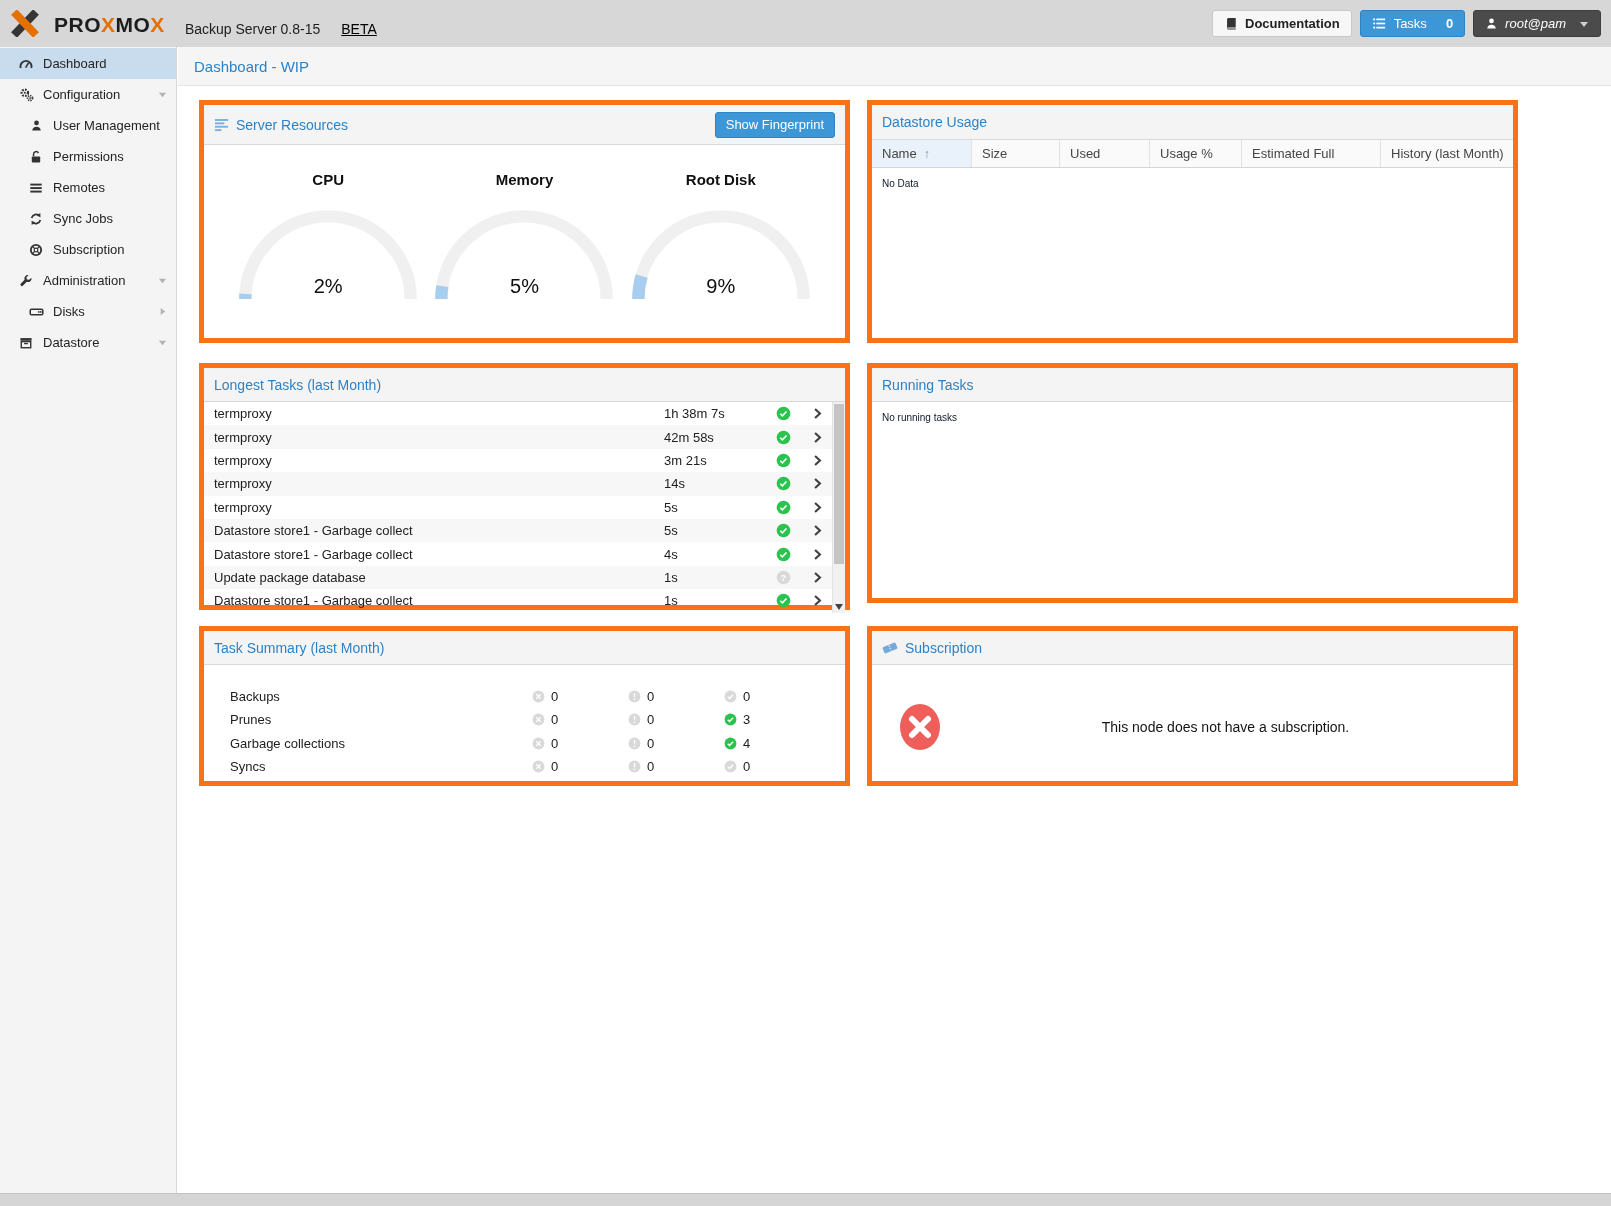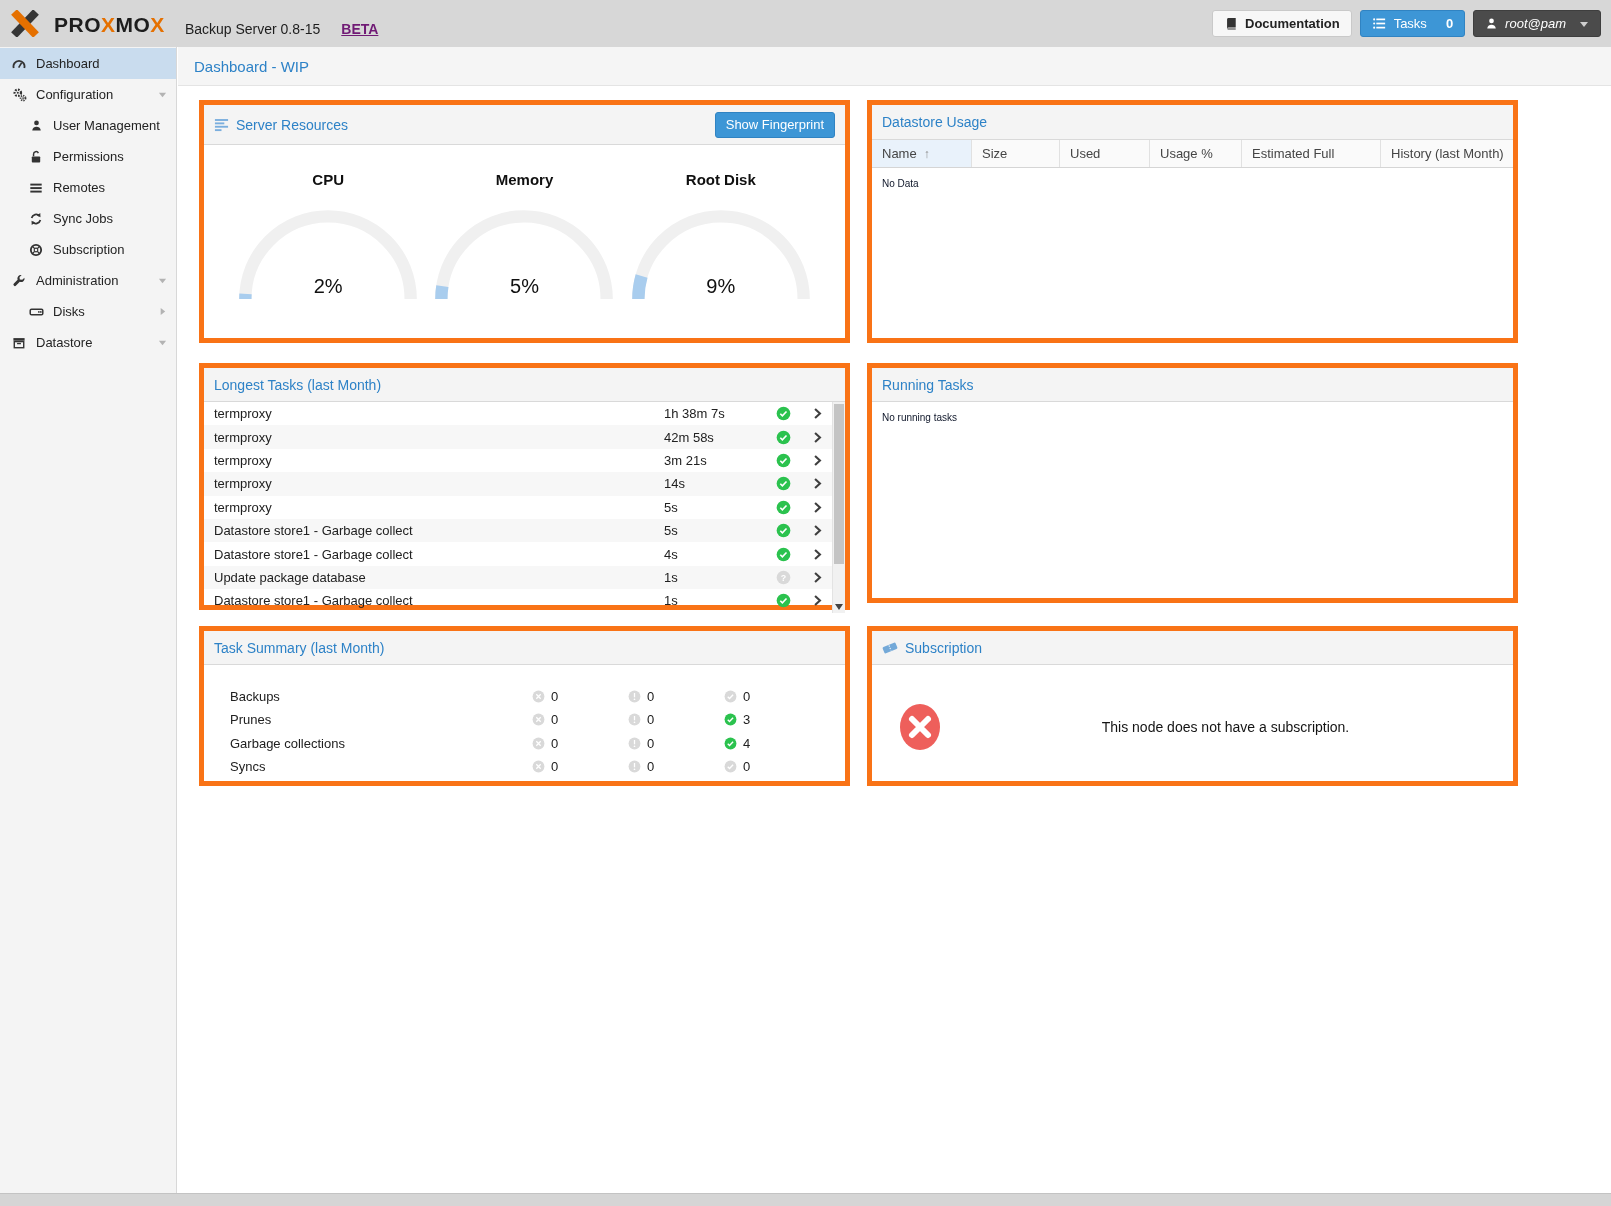--- a/index.html
+++ b/index.html
@@ -7,35 +7,35 @@
   .app { position:relative; width:1611px; height:1206px; overflow:hidden; background:#fff; }
 
   
   .topbar { position:absolute; top:0; left:0; right:0; height:47px; background:#d7d7d7;
             display:flex; align-items:center; padding:0 10px; }
   .brand { display:flex; align-items:flex-end; gap:14px; }
   .logo-x { width:30px; height:27px; }
   .logo-word { font-weight:900; font-size:21px; letter-spacing:.5px; color:#1d1d1d; margin-right:6px; }
   .logo-word .orange { color:#E57000; }
   .product-name { font-size:14px; color:#1d1d1d; }
-  .beta-link { font-size:14px; color:#701a75; text-decoration:underline; margin-left:7px; cursor:pointer;font-weight:bold; }
+  .beta-link { font-size:14px; color:#000000; text-decoration:underline; margin-left:7px; cursor:pointer; }
   .topbar-right { margin-left:auto; display:flex; align-items:center; gap:8px; }
   .btn { display:inline-flex; align-items:center; gap:7px; height:27px; padding:0 11px;
          border-radius:3px; font-size:13px; border:1px solid transparent; cursor:pointer; }
   .btn svg { flex:0 0 auto; }
   .btn-light { background:#f7f7f7; border-color:#c9c9c9; color:#222;font-weight:bold; }
   .btn-blue  { background:#3d96d6; border-color:#3083c2; color:#fff; }
   .btn-dark  { background:#4b4b4b; border-color:#3e3e3e; color:#fff;font-style:italic; }
   .task-count { margin-left:12px; font-weight:bold; }
   .caret-icon { margin-left:6px; }
 
   
   .sidebar { position:absolute; top:47px; left:0; width:177px; bottom:13px;
              background:#f4f4f4; border-right:1px solid #d8d8d8; padding-top:1px; }
-  .nav-item { display:flex; align-items:center; height:31px; padding-left:11px; gap:9px;
+  .nav-item { display:flex; align-items:center; height:31px; padding-left:18px; gap:9px;
               font-size:13px; color:#232323; cursor:pointer; }
   .nav-item.indent { padding-left:28px; }
   .nav-item.selected { background:#c9dcee; }
   .nav-icon { width:16px; display:flex; justify-content:center; color:#333; }
   .nav-caret { margin-left:auto; margin-right:9px; color:#b3b3b3; display:flex; }
 
   
   .main { position:absolute; top:47px; left:178px; right:0; bottom:13px; overflow:hidden; background:#fff; }
   .page-header { height:39px; line-height:39px; background:#f5f5f5; border-bottom:1px solid #e4e4e4;
                  padding-left:16px; color:#2d82c7; font-size:15px; }

